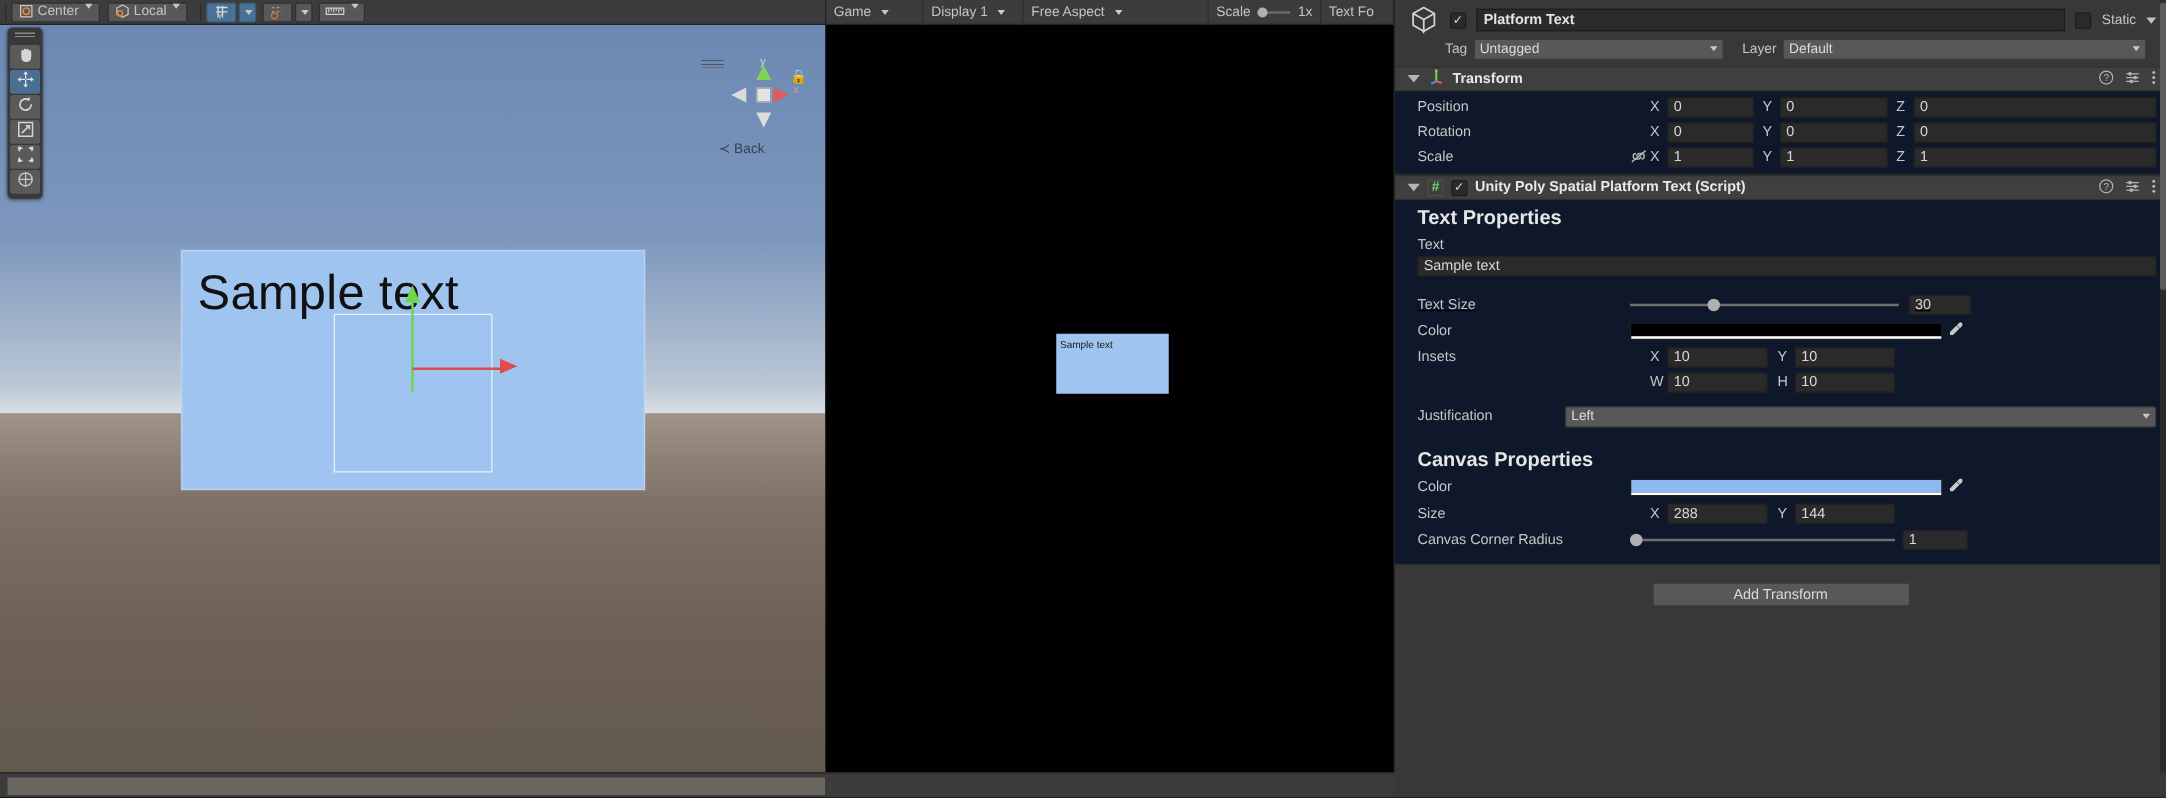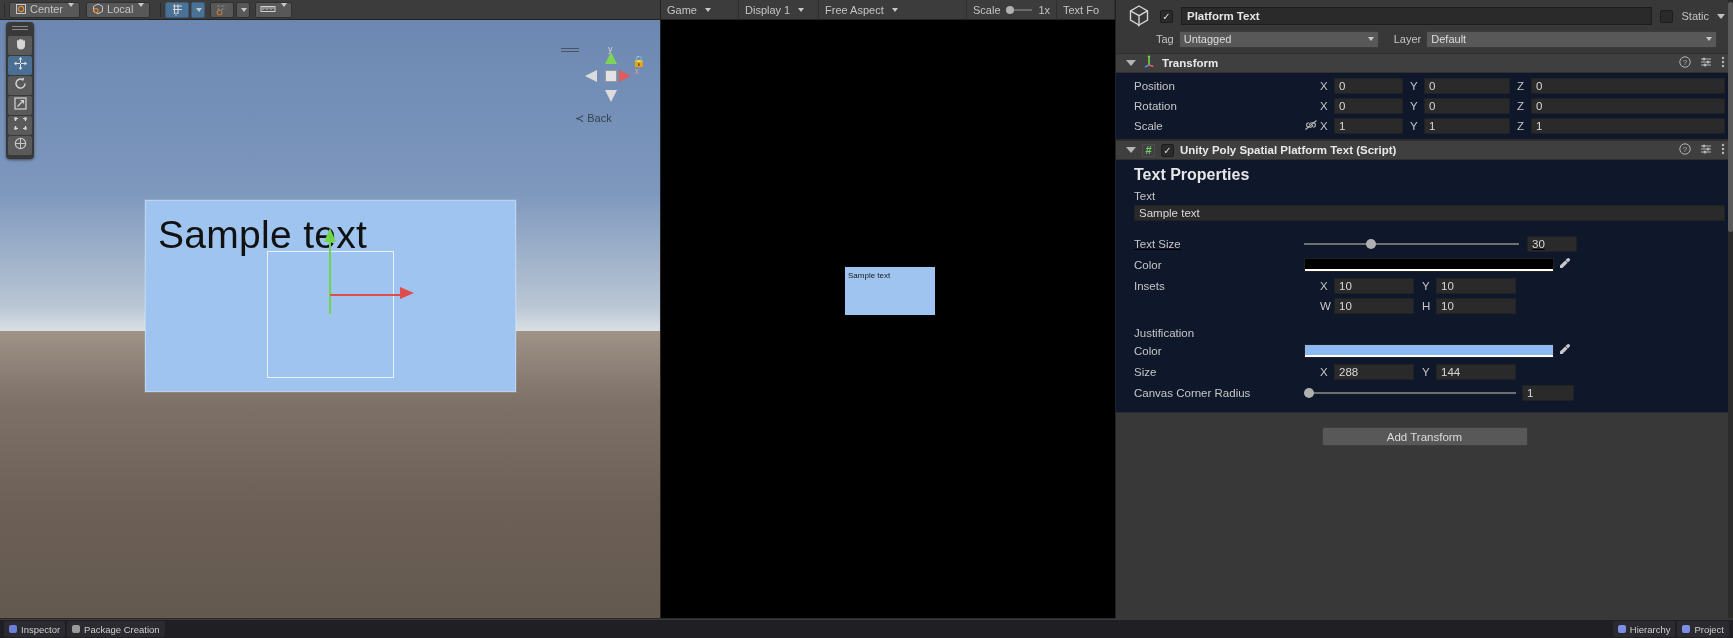--- a/index.html
+++ b/index.html
@@ -660,22 +660,27 @@
       <div class="row" style="margin-top:2px;">
         <span class="rowLabel"></span>
         <span class="axisLbl" style="margin-left:18px;">W</span>
         <span class="field" style="width:80px;">10</span>
         <span class="axisLbl" style="margin-left:8px;">H</span>
         <span class="field" style="width:80px;">10</span>
       </div>
 
       <div class="row" style="margin-top:9px;">
         <span class="rowLabel">Justification</span>
-      </div>
-
+        <div class="dropdown" style="flex:1 1 auto; margin-right:0px; margin-left:-50px;">
+          <span class="ddv">Left</span>
+          <span class="tb-caret"></span>
+        </div>
+      </div>
+
+      <div class="sectionTitle" style="padding-top:18px;">Canvas Properties</div>
 
       <div class="row">
         <span class="rowLabel">Color</span>
         <span class="colorfield" id="canvasColorSwatch" style="width:250px; margin-left:2px;">
           <span class="solid" style="background: rgb(140, 185, 242);"></span>
           <span class="alpha"></span>
         </span>
         <span class="eyedrop">
           <svg width="13" height="13" viewBox="0 0 13 13">
               <path d="M9.2 1.4 a1.7 1.7 0 0 1 2.4 2.4 L9.9 5.5 l-2.4-2.4 Z" fill="#c8c8c8"></path>
@@ -710,33 +715,14 @@
       <div class="insp-thumb"></div>
     </div>
   </div>
 
   <div class="statusbar">
     <div style="flex:1 1 auto; height:14px; background:#6b655f;"></div>
   </div>
   <div class="gameBottom"></div>
   <div class="inspBottom"></div>
 
-  <div class="taskbar">
-    <div class="tbitem">
-      <span class="tbdot"></span>
-      <span>Inspector</span>
-    </div>
-    <div class="tbitem">
-      <span class="tbdot" style="background:#9a9a9a;"></span>
-      <span>Package Creation</span>
-    </div>
-    <div style="flex:1 1 auto;"></div>
-    <div class="tbitem">
-      <span class="tbdot" style="background:#7b8fe7;"></span>
-      <span>Hierarchy</span>
-    </div>
-    <div class="tbitem">
-      <span class="tbdot" style="background:#7b8fe7;"></span>
-      <span>Project</span>
-    </div>
-  </div>
 
 </div>
 
 </body></html>

